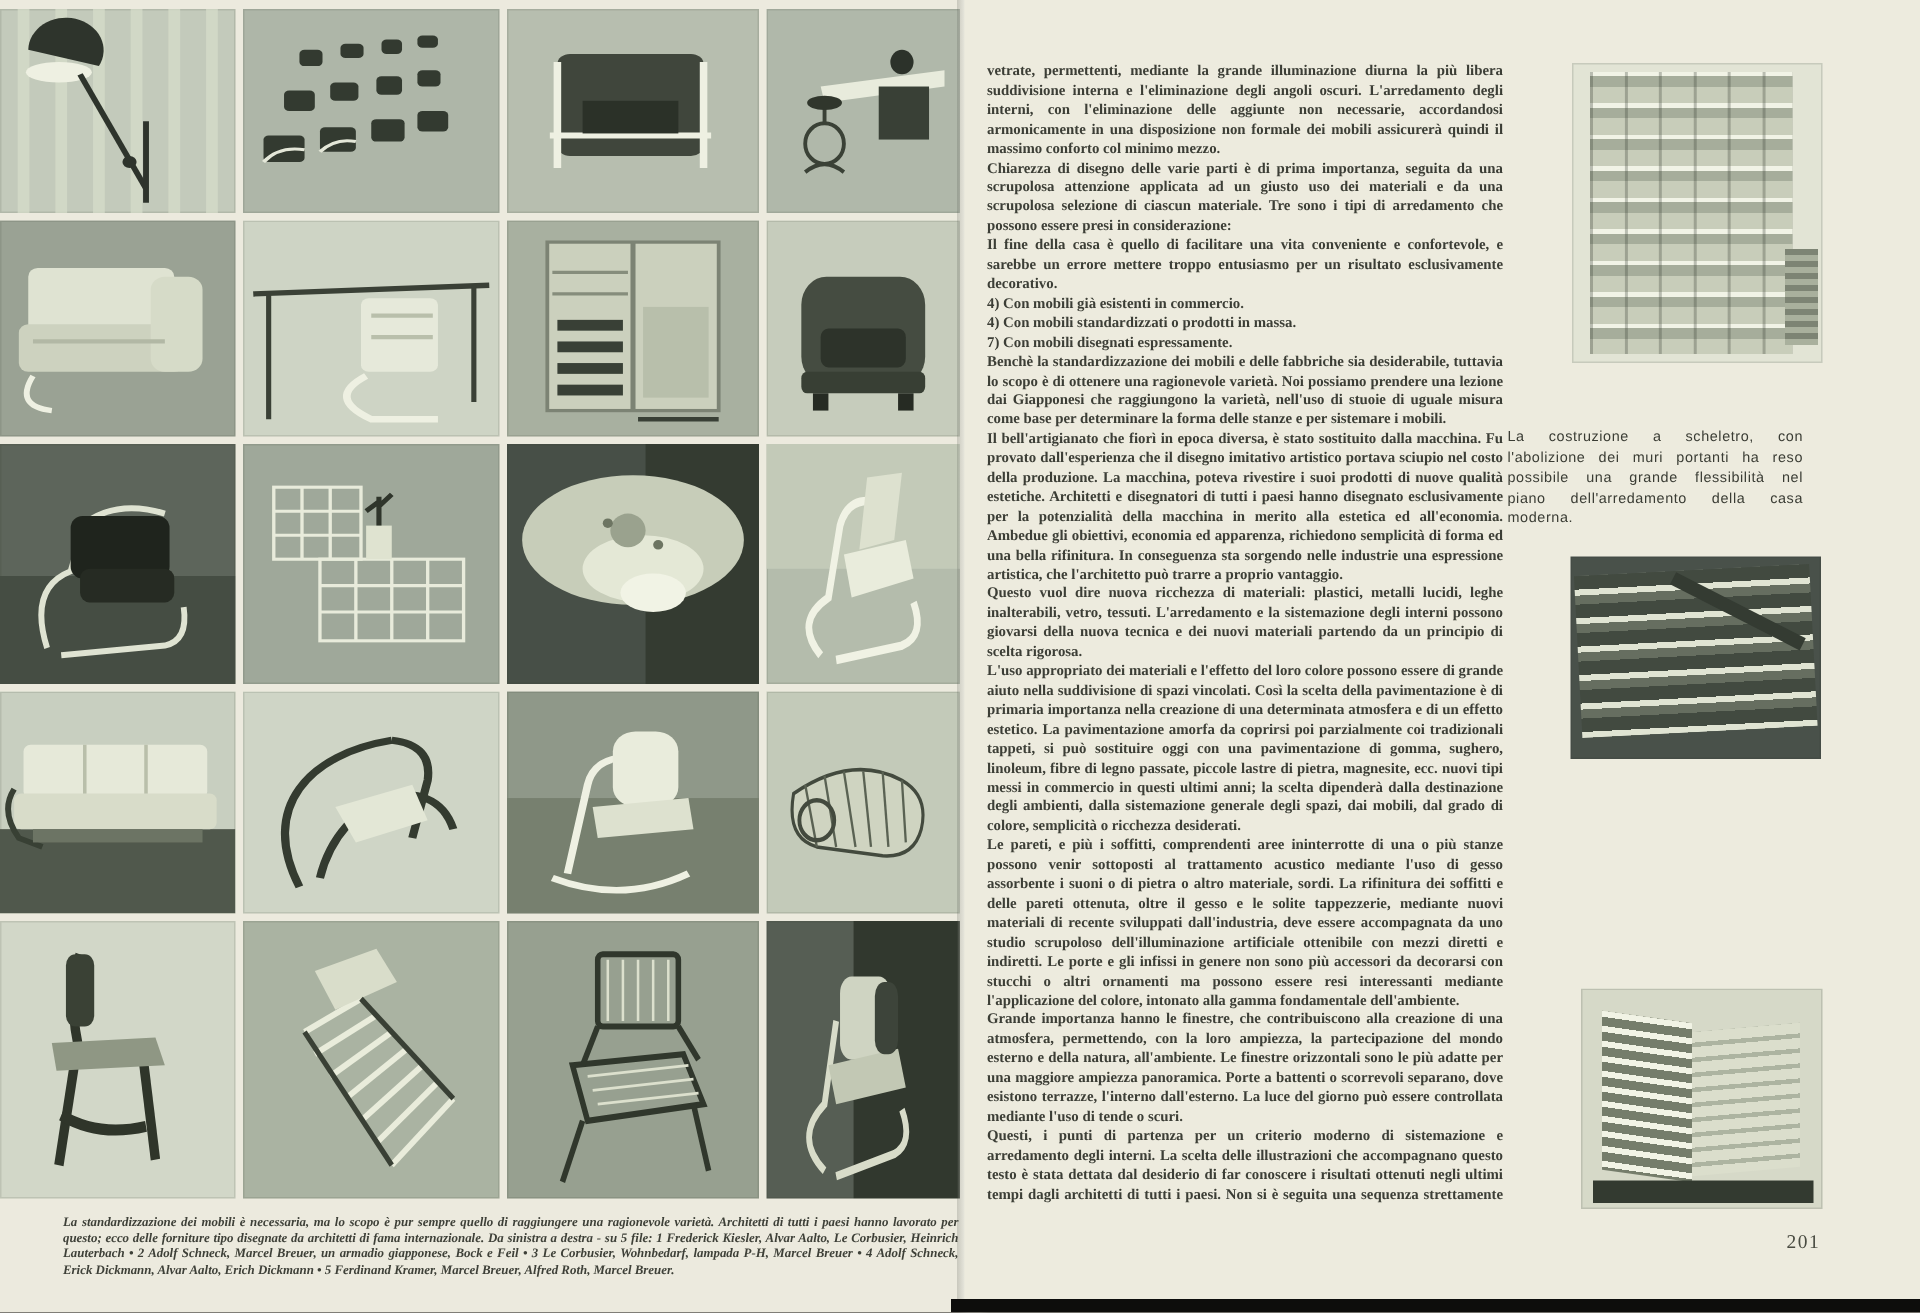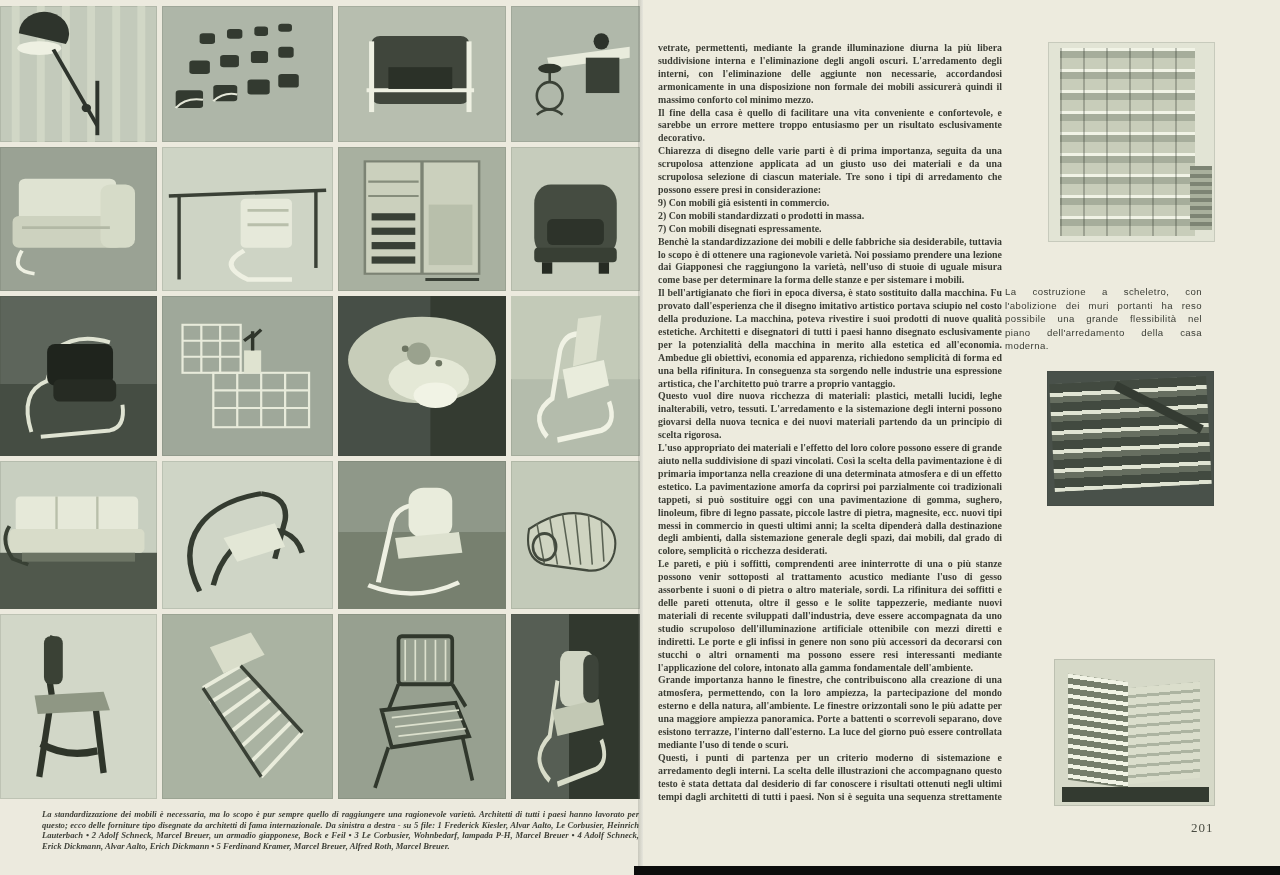--- a/index.html
+++ b/index.html
@@ -326,24 +326,24 @@
         </div>
       </div>
     <p class="grid-caption">La standardizzazione dei mobili è necessaria, ma lo scopo è pur sempre quello di raggiungere una ragionevole varietà. Architetti di tutti i paesi hanno lavorato per questo; ecco delle forniture tipo disegnate da architetti di fama internazionale. Da sinistra a destra - su 5 file: 1 Frederick Kiesler, Alvar Aalto, Le Corbusier, Heinrich Lauterbach  •  2 Adolf Schneck, Marcel Breuer, un armadio giapponese, Bock e Feil  •  3 Le Corbusier, Wohnbedarf, lampada P-H, Marcel Breuer  •  4 Adolf Schneck, Erick Dickmann, Alvar Aalto, Erich Dickmann  •  5 Ferdinand Kramer, Marcel Breuer, Alfred Roth, Marcel Breuer.</p>
   </div>
 
   <div class="gutter"></div>
 
   <div class="page page-right">
     <div class="text-col" id="text-col">
         <p>vetrate, permettenti, mediante la grande illuminazione diurna la più libera suddivisione interna e l'eliminazione degli angoli oscuri. L'arredamento degli interni, con l'eliminazione delle aggiunte non necessarie, accordandosi armonicamente in una disposizione non formale dei mobili assicurerà quindi il massimo conforto col minimo mezzo.</p>
+        <p>Chiarezza di disegno delle varie parti è di prima importanza, seguita da una scrupolosa attenzione applicata ad un giusto uso dei materiali e da una scrupolosa selezione di ciascun materiale. Tre sono i tipi di arredamento che possono essere presi in considerazione:</p>
         <p>Il fine della casa è quello di facilitare una vita conveniente e confortevole, e sarebbe un errore mettere troppo entusiasmo per un risultato esclusivamente decorativo.</p>
-        <p>Chiarezza di disegno delle varie parti è di prima importanza, seguita da una scrupolosa attenzione applicata ad un giusto uso dei materiali e da una scrupolosa selezione di ciascun materiale. Tre sono i tipi di arredamento che possono essere presi in considerazione:</p>
-        <p>9) Con mobili già esistenti in commercio.</p>
-        <p>2) Con mobili standardizzati o prodotti in massa.</p>
+        <p>4) Con mobili già esistenti in commercio.</p>
+        <p>4) Con mobili standardizzati o prodotti in massa.</p>
         <p>7) Con mobili disegnati espressamente.</p>
         <p>Benchè la standardizzazione dei mobili e delle fabbriche sia desiderabile, tuttavia lo scopo è di ottenere una ragionevole varietà. Noi possiamo prendere una lezione dai Giapponesi che raggiungono la varietà, nell'uso di stuoie di uguale misura come base per determinare la forma delle stanze e per sistemare i mobili.</p>
         <p>Il bell'artigianato che fiorì in epoca diversa, è stato sostituito dalla macchina. Fu provato dall'esperienza che il disegno imitativo artistico portava sciupio nel costo della produzione. La macchina, poteva rivestire i suoi prodotti di nuove qualità estetiche. Architetti e disegnatori di tutti i paesi hanno disegnato esclusivamente per la potenzialità della macchina in merito alla estetica ed all'economia. Ambedue gli obiettivi, economia ed apparenza, richiedono semplicità di forma ed una bella rifinitura. In conseguenza sta sorgendo nelle industrie una espressione artistica, che l'architetto può trarre a proprio vantaggio.</p>
         <p>Questo vuol dire nuova ricchezza di materiali: plastici, metalli lucidi, leghe inalterabili, vetro, tessuti. L'arredamento e la sistemazione degli interni possono giovarsi della nuova tecnica e dei nuovi materiali partendo da un principio di scelta rigorosa.</p>
         <p>L'uso appropriato dei materiali e l'effetto del loro colore possono essere di grande aiuto nella suddivisione di spazi vincolati. Così la scelta della pavimentazione è di primaria importanza nella creazione di una determinata atmosfera e di un effetto estetico. La pavimentazione amorfa da coprirsi poi parzialmente coi tradizionali tappeti, si può sostituire oggi con una pavimentazione di gomma, sughero, linoleum, fibre di legno passate, piccole lastre di pietra, magnesite, ecc. nuovi tipi messi in commercio in questi ultimi anni; la scelta dipenderà dalla destinazione degli ambienti, dalla sistemazione generale degli spazi, dai mobili, dal grado di colore, semplicità o ricchezza desiderati.</p>
         <p>Le pareti, e più i soffitti, comprendenti aree ininterrotte di una o più stanze possono venir sottoposti al trattamento acustico mediante l'uso di gesso assorbente i suoni o di pietra o altro materiale, sordi. La rifinitura dei soffitti e delle pareti ottenuta, oltre il gesso e le solite tappezzerie, mediante nuovi materiali di recente sviluppati dall'industria, deve essere accompagnata da uno studio scrupoloso dell'illuminazione artificiale ottenibile con mezzi diretti e indiretti. Le porte e gli infissi in genere non sono più accessori da decorarsi con stucchi o altri ornamenti ma possono essere resi interessanti mediante l'applicazione del colore, intonato alla gamma fondamentale dell'ambiente.</p>
         <p>Grande importanza hanno le finestre, che contribuiscono alla creazione di una atmosfera, permettendo, con la loro ampiezza, la partecipazione del mondo esterno e della natura, all'ambiente. Le finestre orizzontali sono le più adatte per una maggiore ampiezza panoramica. Porte a battenti o scorrevoli separano, dove esistono terrazze, l'interno dall'esterno. La luce del giorno può essere controllata mediante l'uso di tende o scuri.</p>
         <p>Questi, i punti di partenza per un criterio moderno di sistemazione e arredamento degli interni. La scelta delle illustrazioni che accompagnano questo testo è stata dettata dal desiderio di far conoscere i risultati ottenuti negli ultimi tempi dagli architetti di tutti i paesi. Non si è seguita una sequenza strettamente cronologica. Gli esempi presentati comprendono approssimativamente i passati quindici anni.</p>
       </div>
 

